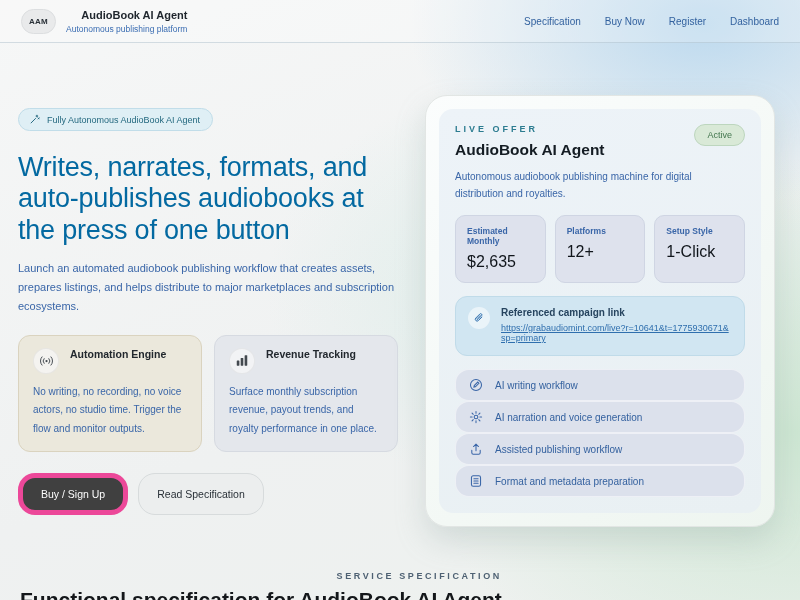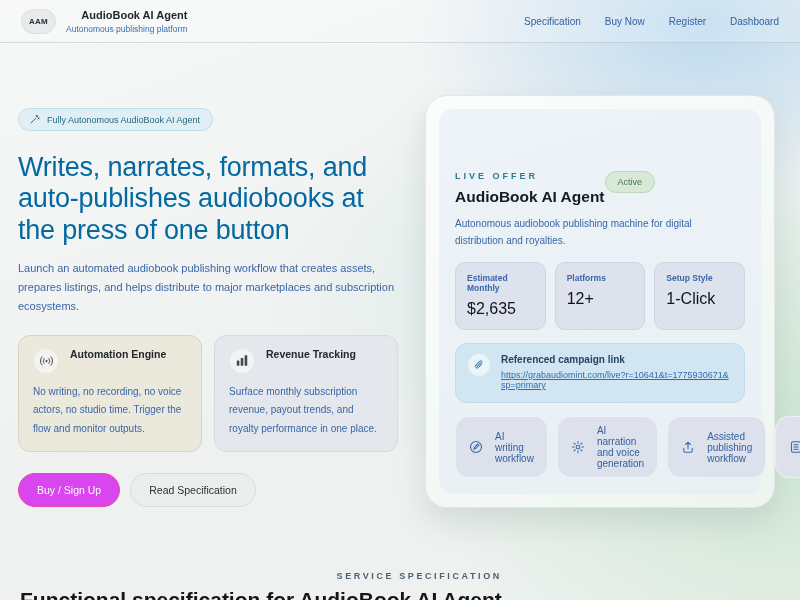--- a/index.html
+++ b/index.html
@@ -63,41 +63,41 @@
   .fcard-ico {
     width:26px; height:26px; border-radius:50%;
     background:#f4f3f0; border:1px solid rgba(0,0,0,0.05);
     display:flex; align-items:center; justify-content:center; color:#43494f;
   }
   .fcard.grey .fcard-ico { background:#f2f3f5; }
   .fcard-title { font-size:10.5px; font-weight:bold; color:#22282e; }
   .fcard-body { margin-top:9px; font-size:10px; line-height:1.85; color:#3a66a8; }
   .ctas { margin-top:21px; display:flex; gap:10px; }
   .btn { font-family:inherit; font-size:10.5px; border-radius:17px; padding:10px 18px; cursor:pointer; }
-  .btn-primary { background:#d946ef; color:#fdfdfd; border:1px solid #ec4899; }
+  .btn-primary { background:#404040; color:#fdfdfd; border:5px solid #ec4899; }
   .btn-secondary { background:#ecEEee; background:#eceeee; color:#2a3138; border:1px solid #d7dbdc; }
 
   
   .spec { position:absolute; left:20px; top:571px; }
   .spec-eyebrow { font-size:9px; font-weight:bold; letter-spacing:2.6px; color:#4e6173;text-align:right; }
   .spec-heading { margin-top:7px; font-size:21px; font-weight:600; color:#14171a; }
 
   
   .offer-wrap {
     position:absolute; left:425px; top:95px; width:350px;
     border-radius:22px; padding:13px;
     background:linear-gradient(140deg, #fbfdfd 0%, #eef5f0 100%);
     border:1px solid #e2e6e4;
     box-shadow:0 14px 30px rgba(140,160,158,0.28);
   }
   .offer {
     border-radius:14px; padding:15px 16px 16px;
     background:linear-gradient(165deg, #edf3f8 0%, #e9f0f3 100%);
   }
-  .offer-top { display:flex; align-items:flex-start;margin-top:47px; }
+  .offer-top { display:flex; justify-content:space-between; align-items:flex-start; }
   .offer-eyebrow { font-size:9px; font-weight:bold; letter-spacing:3px; color:#2c7c90; }
   .offer-title { margin-top:7px; font-size:15.5px; font-weight:600; color:#141c23; }
   .status-pill {
     background:#d9e9d7; border:1px solid #bdd6be; color:#44774f;
     font-size:9px; padding:5px 12px; border-radius:13px;
   }
   .offer-desc { margin-top:9px; width:270px; font-size:10px; line-height:1.7; color:#3a66a8; }
 
   .stats { margin-top:13px; display:flex; gap:9px; }
   .stat {
@@ -113,21 +113,21 @@
     padding:10px 12px;
   }
   .linkbox-ico {
     width:22px; height:22px; border-radius:50%; flex:none;
     background:rgba(255,255,255,0.55);
     display:flex; align-items:center; justify-content:center; color:#2f6fae;
   }
   .linkbox-label { font-size:10px; font-weight:600; color:#26445f; }
   .linkbox-url { display:inline-block; margin-top:5px; font-size:9px; color:#2f6fae; text-decoration:underline; cursor:pointer; word-break:break-all; }
 
-  .feat-list { margin-top:13px; display:flex; flex-direction:row; gap:9px; }
+  .feat-list { margin-top:13px; display:flex; flex-direction:column; }
   .feat {
     display:flex; align-items:center; gap:12px;
     background:#dce1ec; border:1px solid rgba(255,255,255,0.5);
     border-radius:14px; padding:8px 13px; min-height:30px; cursor:default;
   }
   .feat-ico { color:#3a66a8; display:flex; }
   .feat-label { font-size:10px; color:#34619f; }
 </style>
 </head>
 <body>

